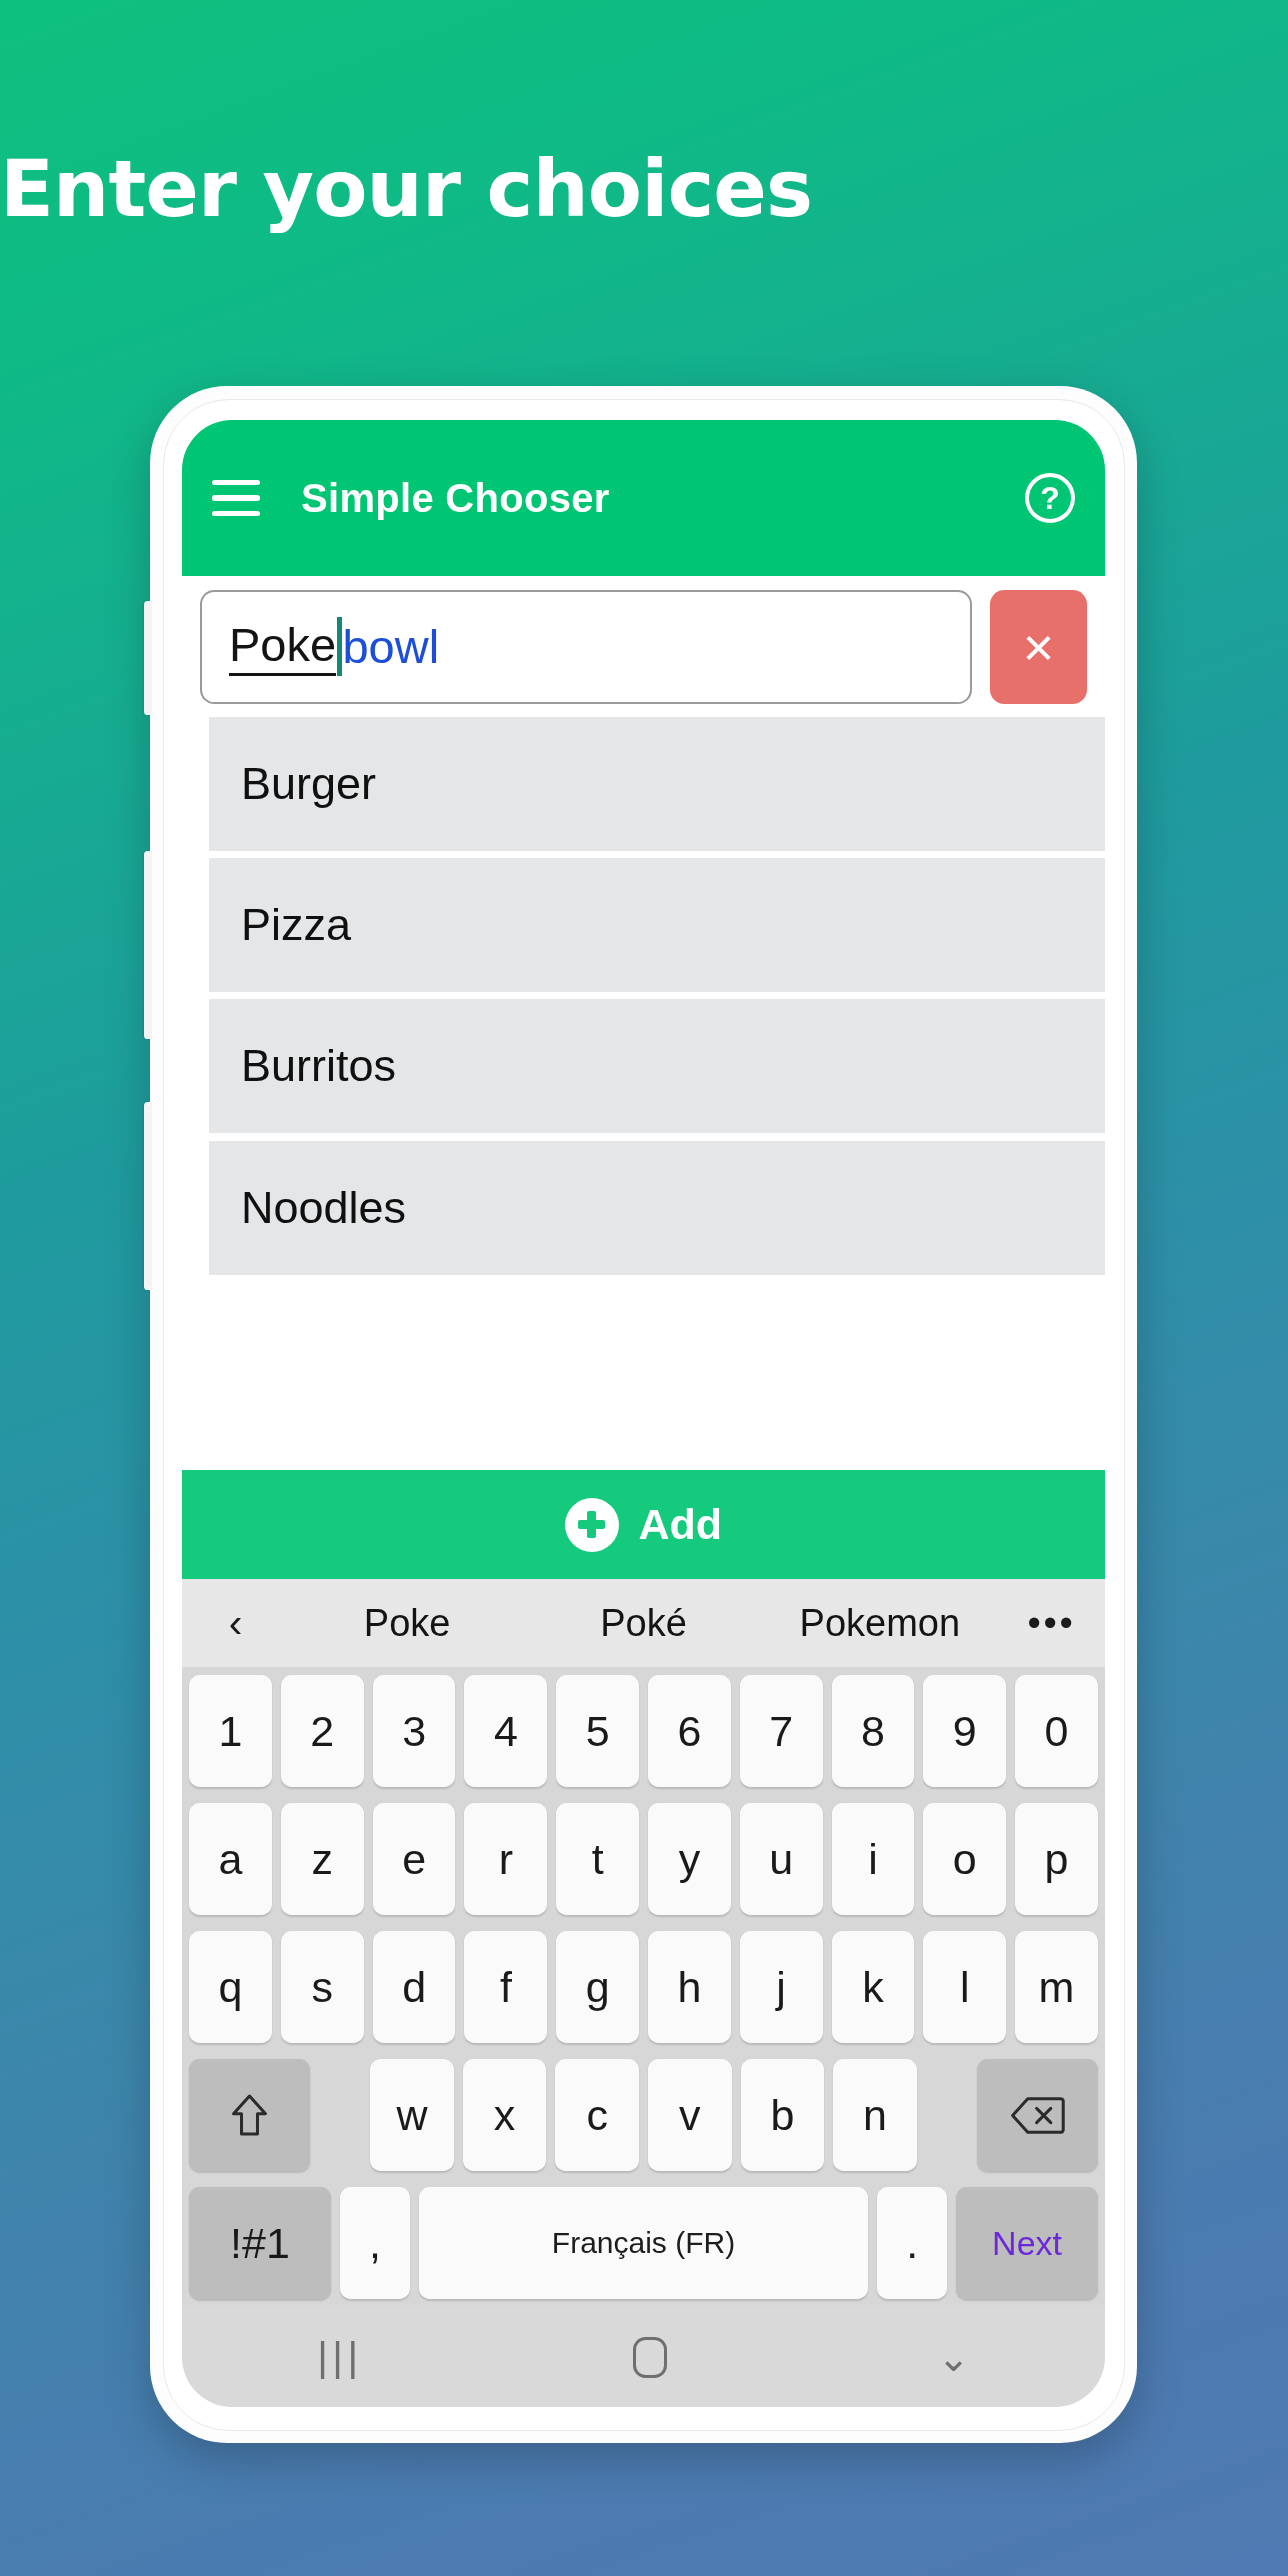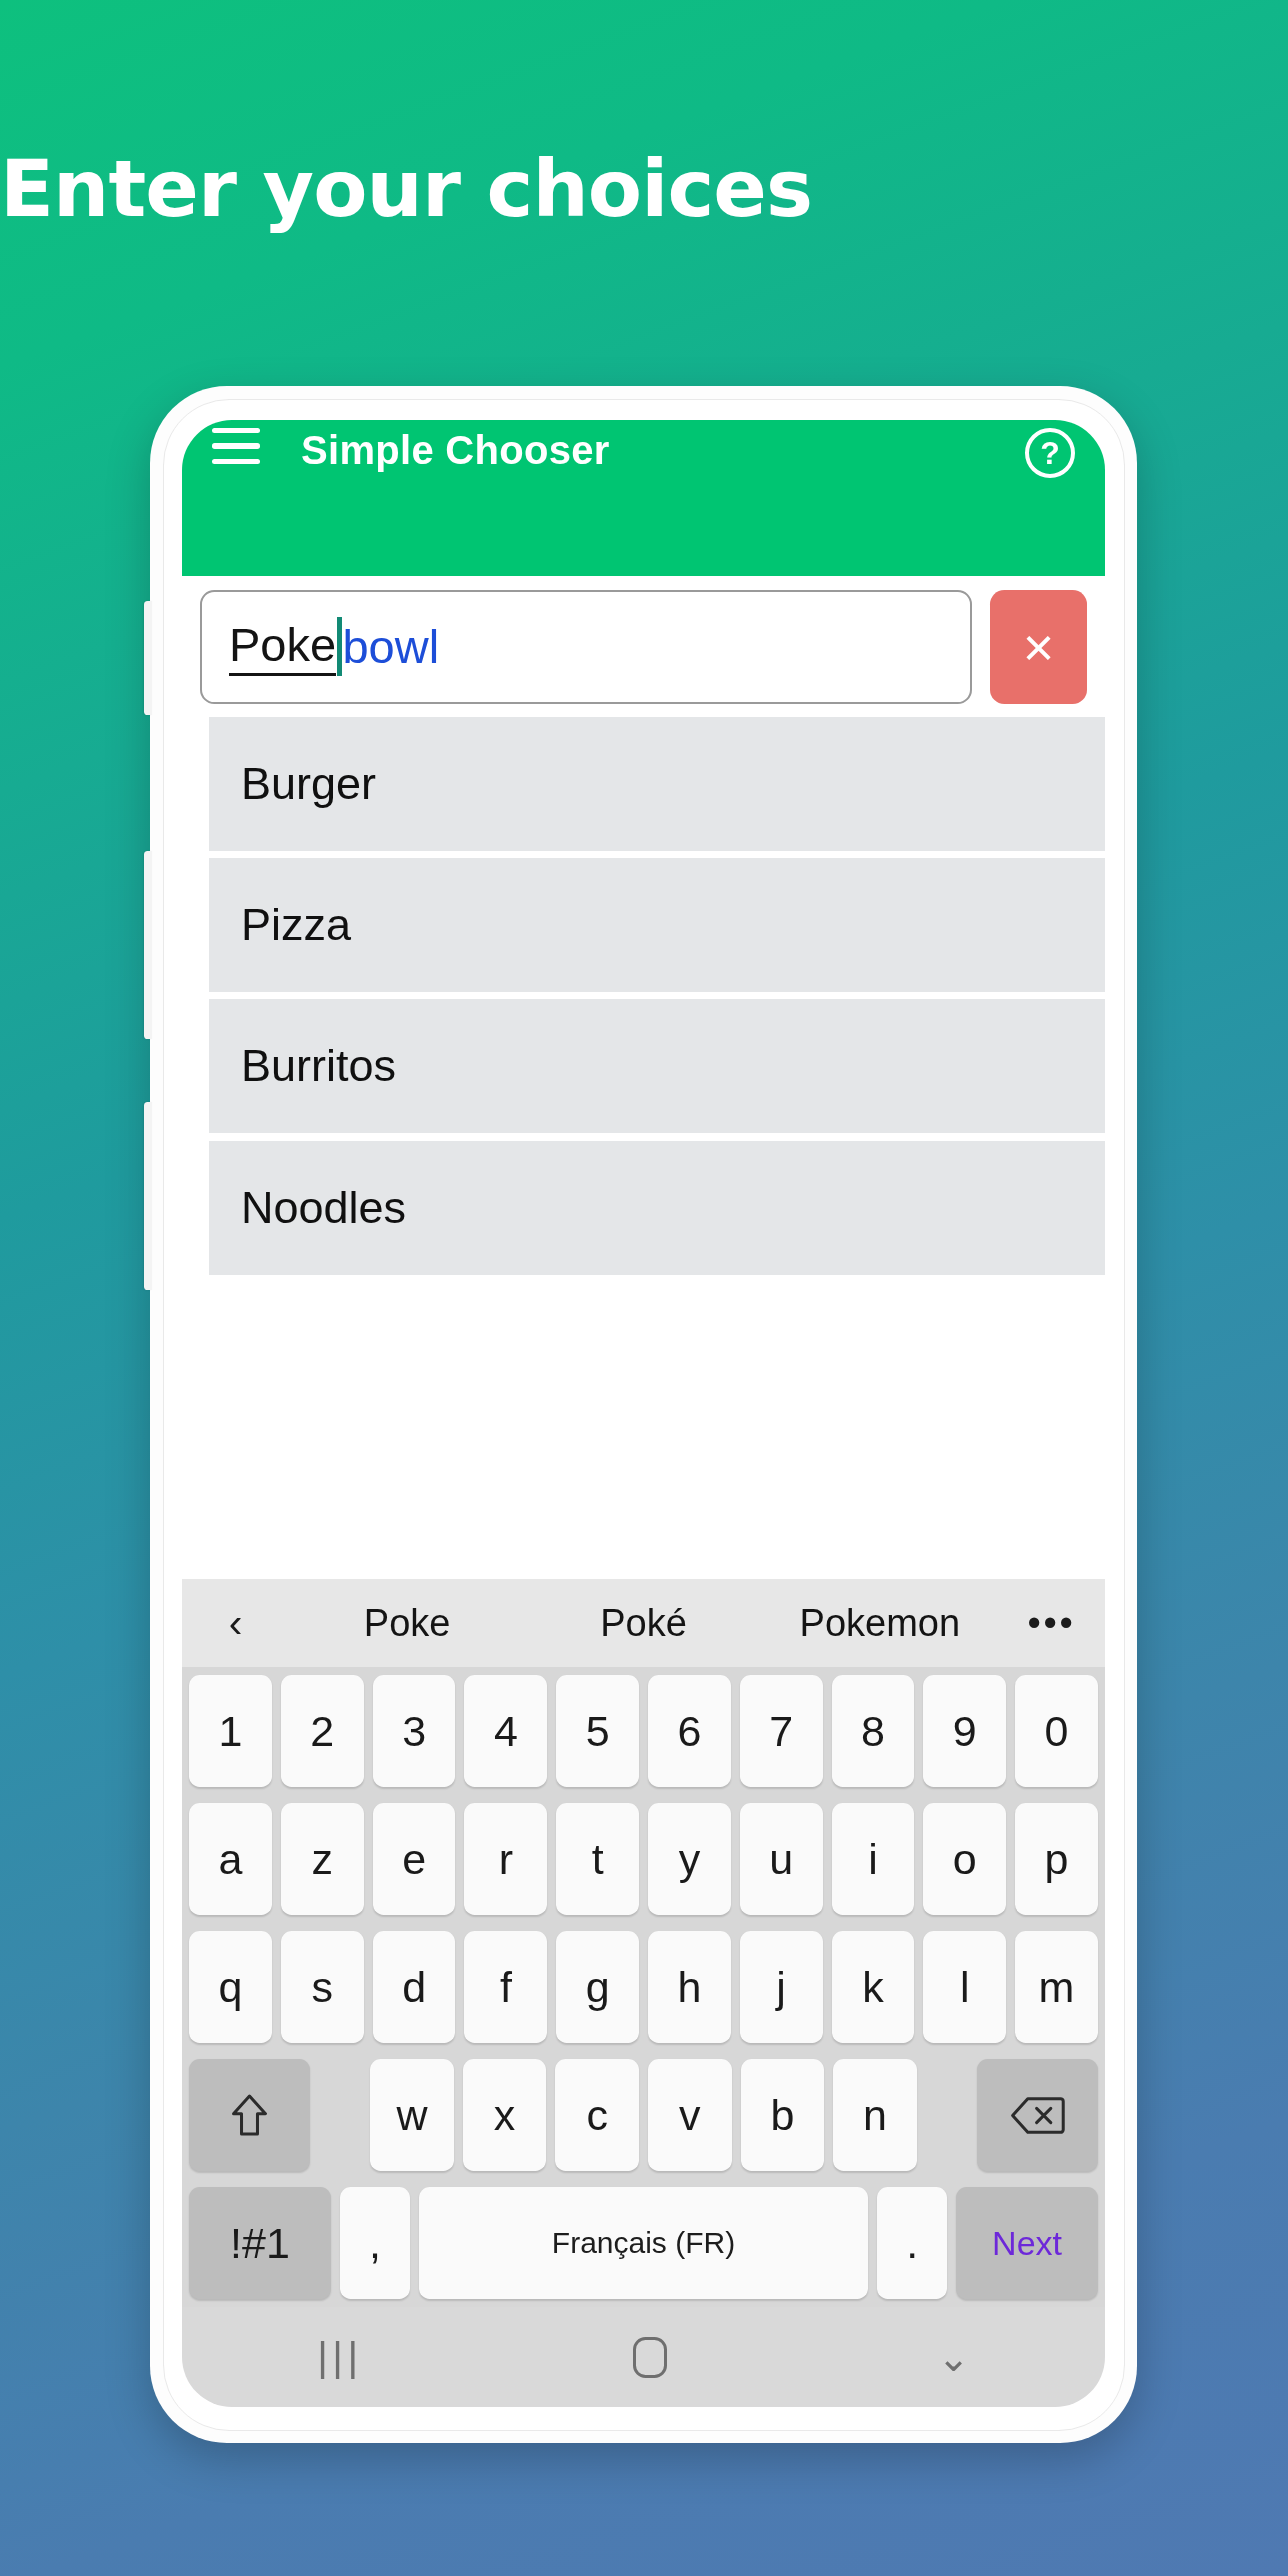--- a/index.html
+++ b/index.html
@@ -66,22 +66,22 @@
     overflow: hidden;
     background: #ffffff;
     display: flex;
     flex-direction: column;
   }
   
   .appbar {
     flex: 0 0 156px;
     background: #00C572;
     display: flex;
-    align-items: flex-start;
-    padding: 8px 30px;
+    align-items: center;
+    padding: 17px 30px;
     position: relative;
   }
   .hamburger { width: 48px; height: 36px; display: flex; flex-direction: column;
     justify-content: space-between; cursor: pointer; }
   .hamburger span { display: block; height: 5.4px; background: #fff; border-radius: 2.7px; }
   .app-title {
     color: #ffffff; font-size: 40px; font-weight: bold;
     margin-left: 41px; letter-spacing: 0.3px;
   }
   .help-icon {
@@ -223,20 +223,24 @@
       <div class="clear-btn">×</div>
     </div>
 
     <div class="list-area">
       <div class="list-item">Burger</div>
       <div class="list-item">Pizza</div>
       <div class="list-item">Burritos</div>
       <div class="list-item">Noodles</div>
     </div>
 
+    <div class="add-btn">
+      <span class="plus-circle"></span>
+      <span class="add-label">Add</span>
+    </div>
 
     <div class="kb">
 
       <div class="sugg-bar">
         <div class="sugg-back">‹</div>
         <div class="sugg">Poke</div>
         <div class="sugg">Poké</div>
         <div class="sugg">Pokemon</div>
         <div class="sugg-more">•••</div>
       </div>

